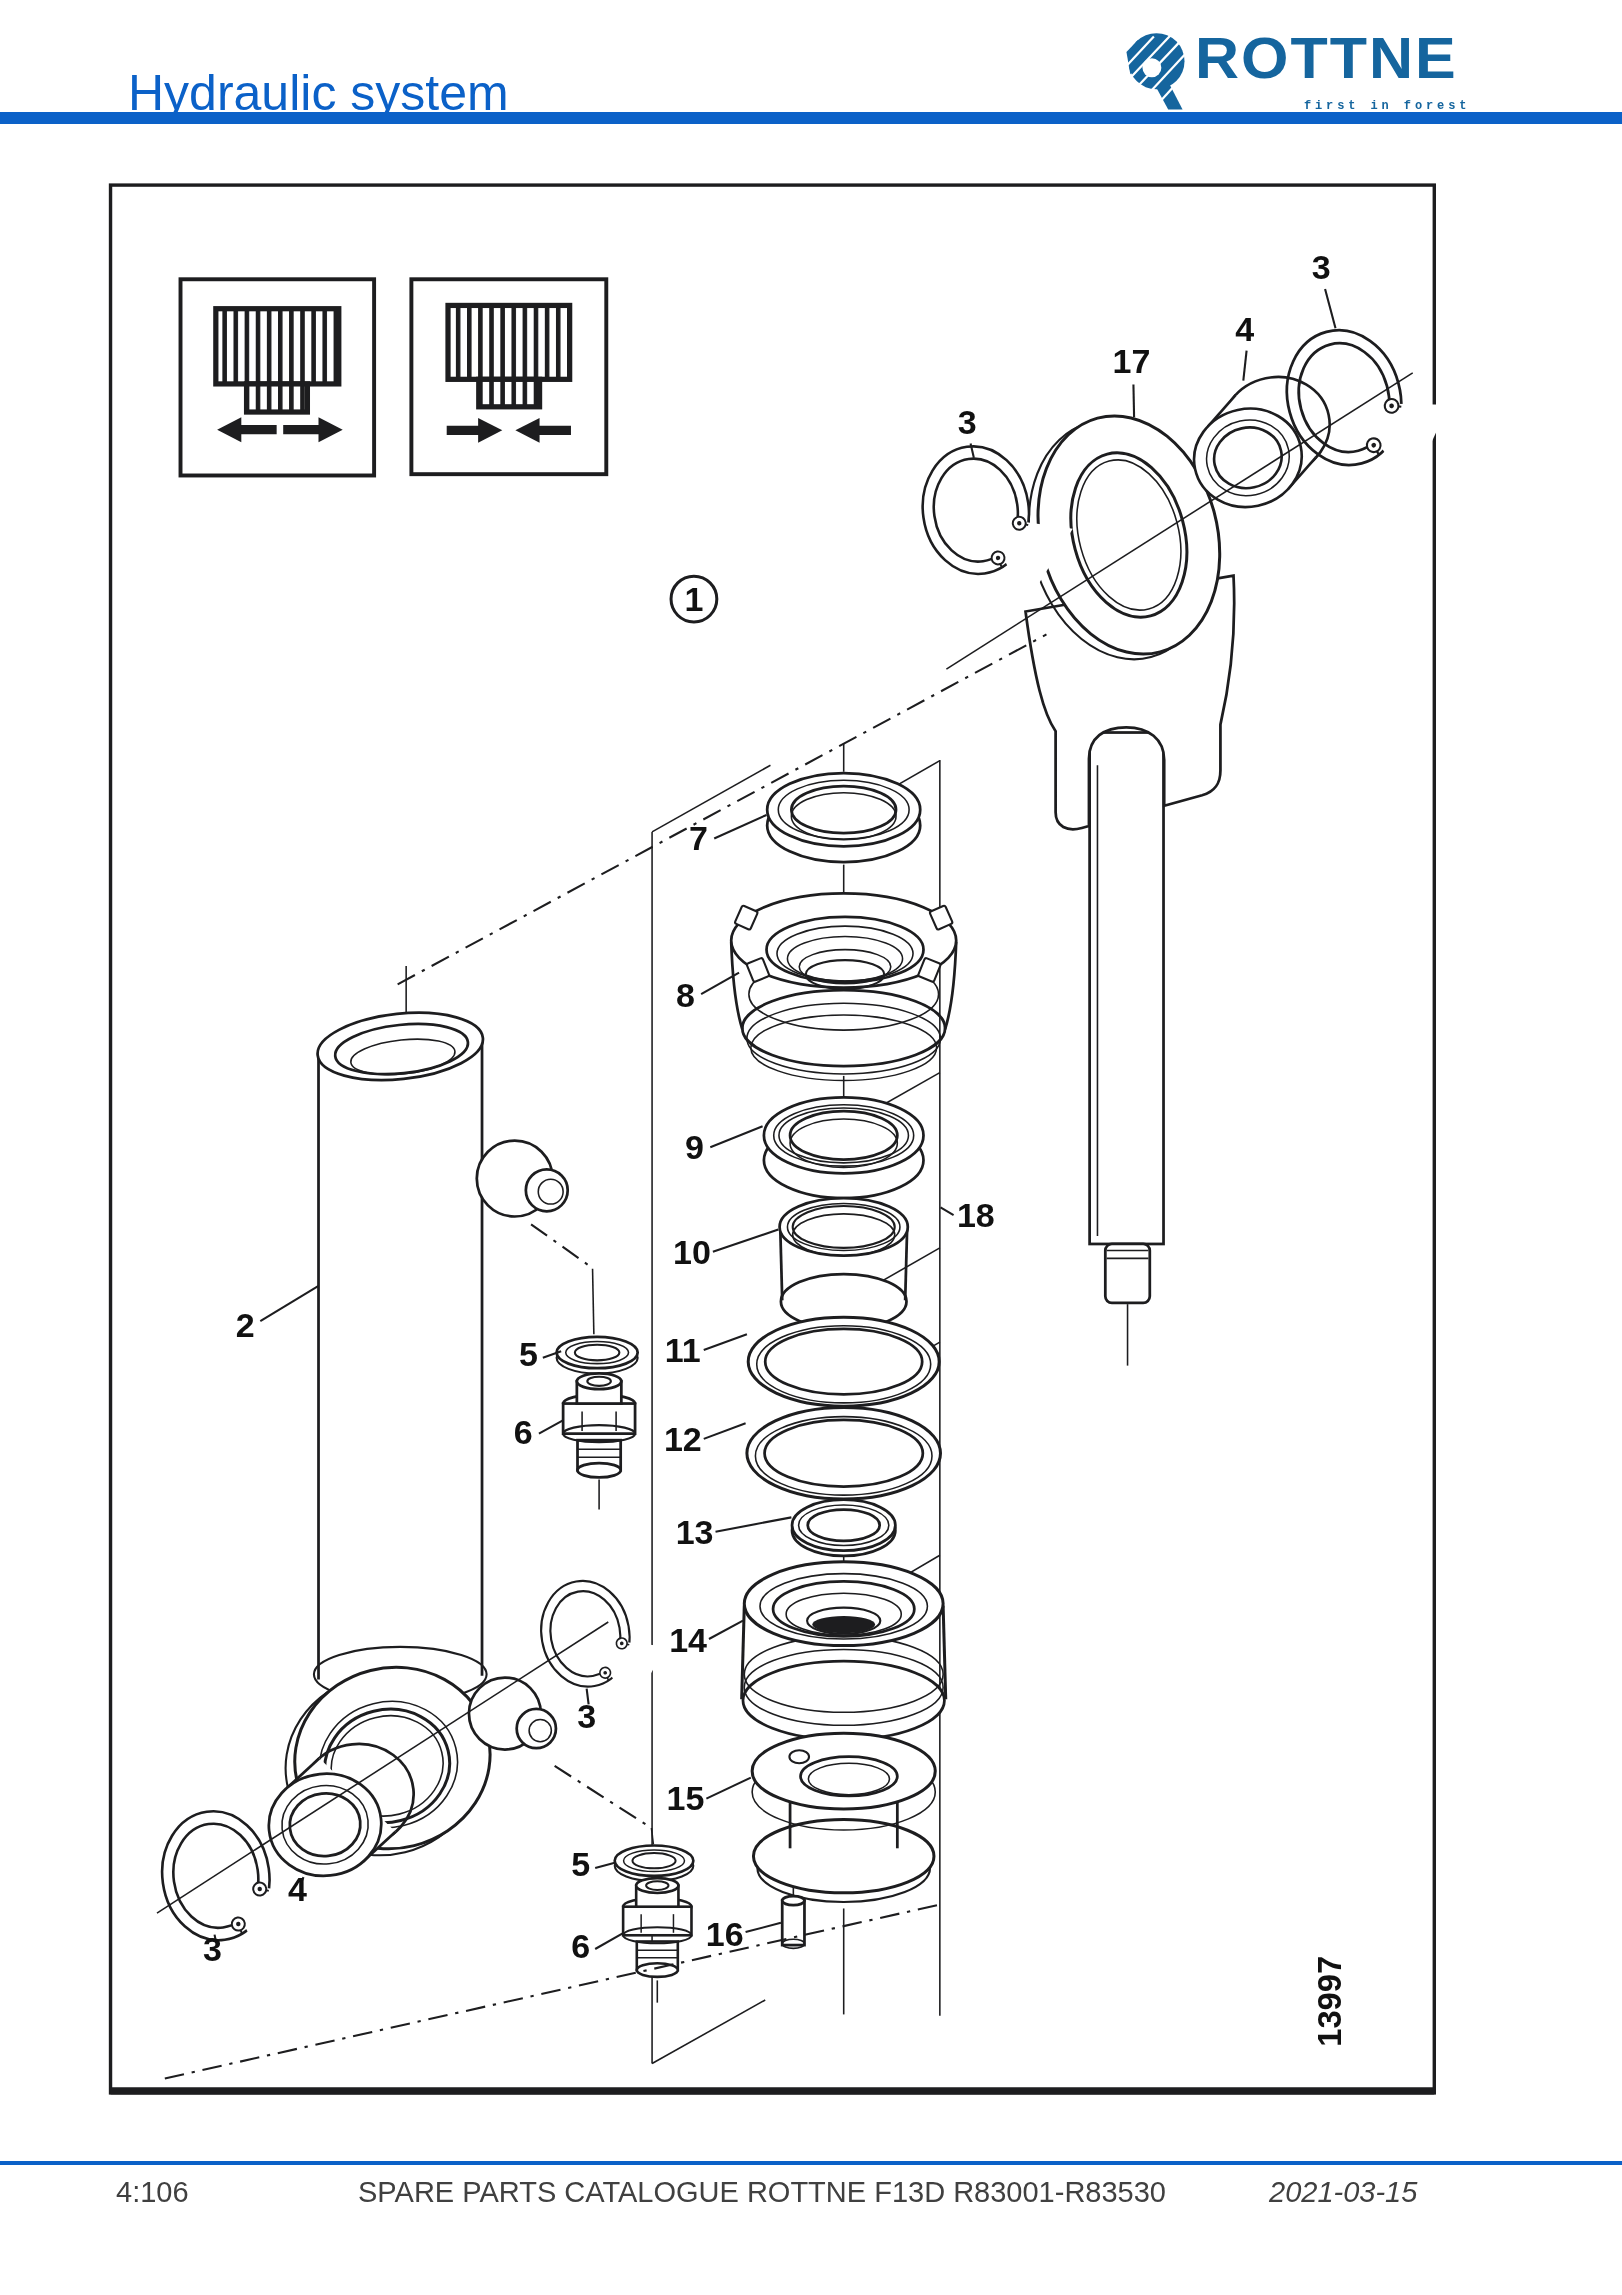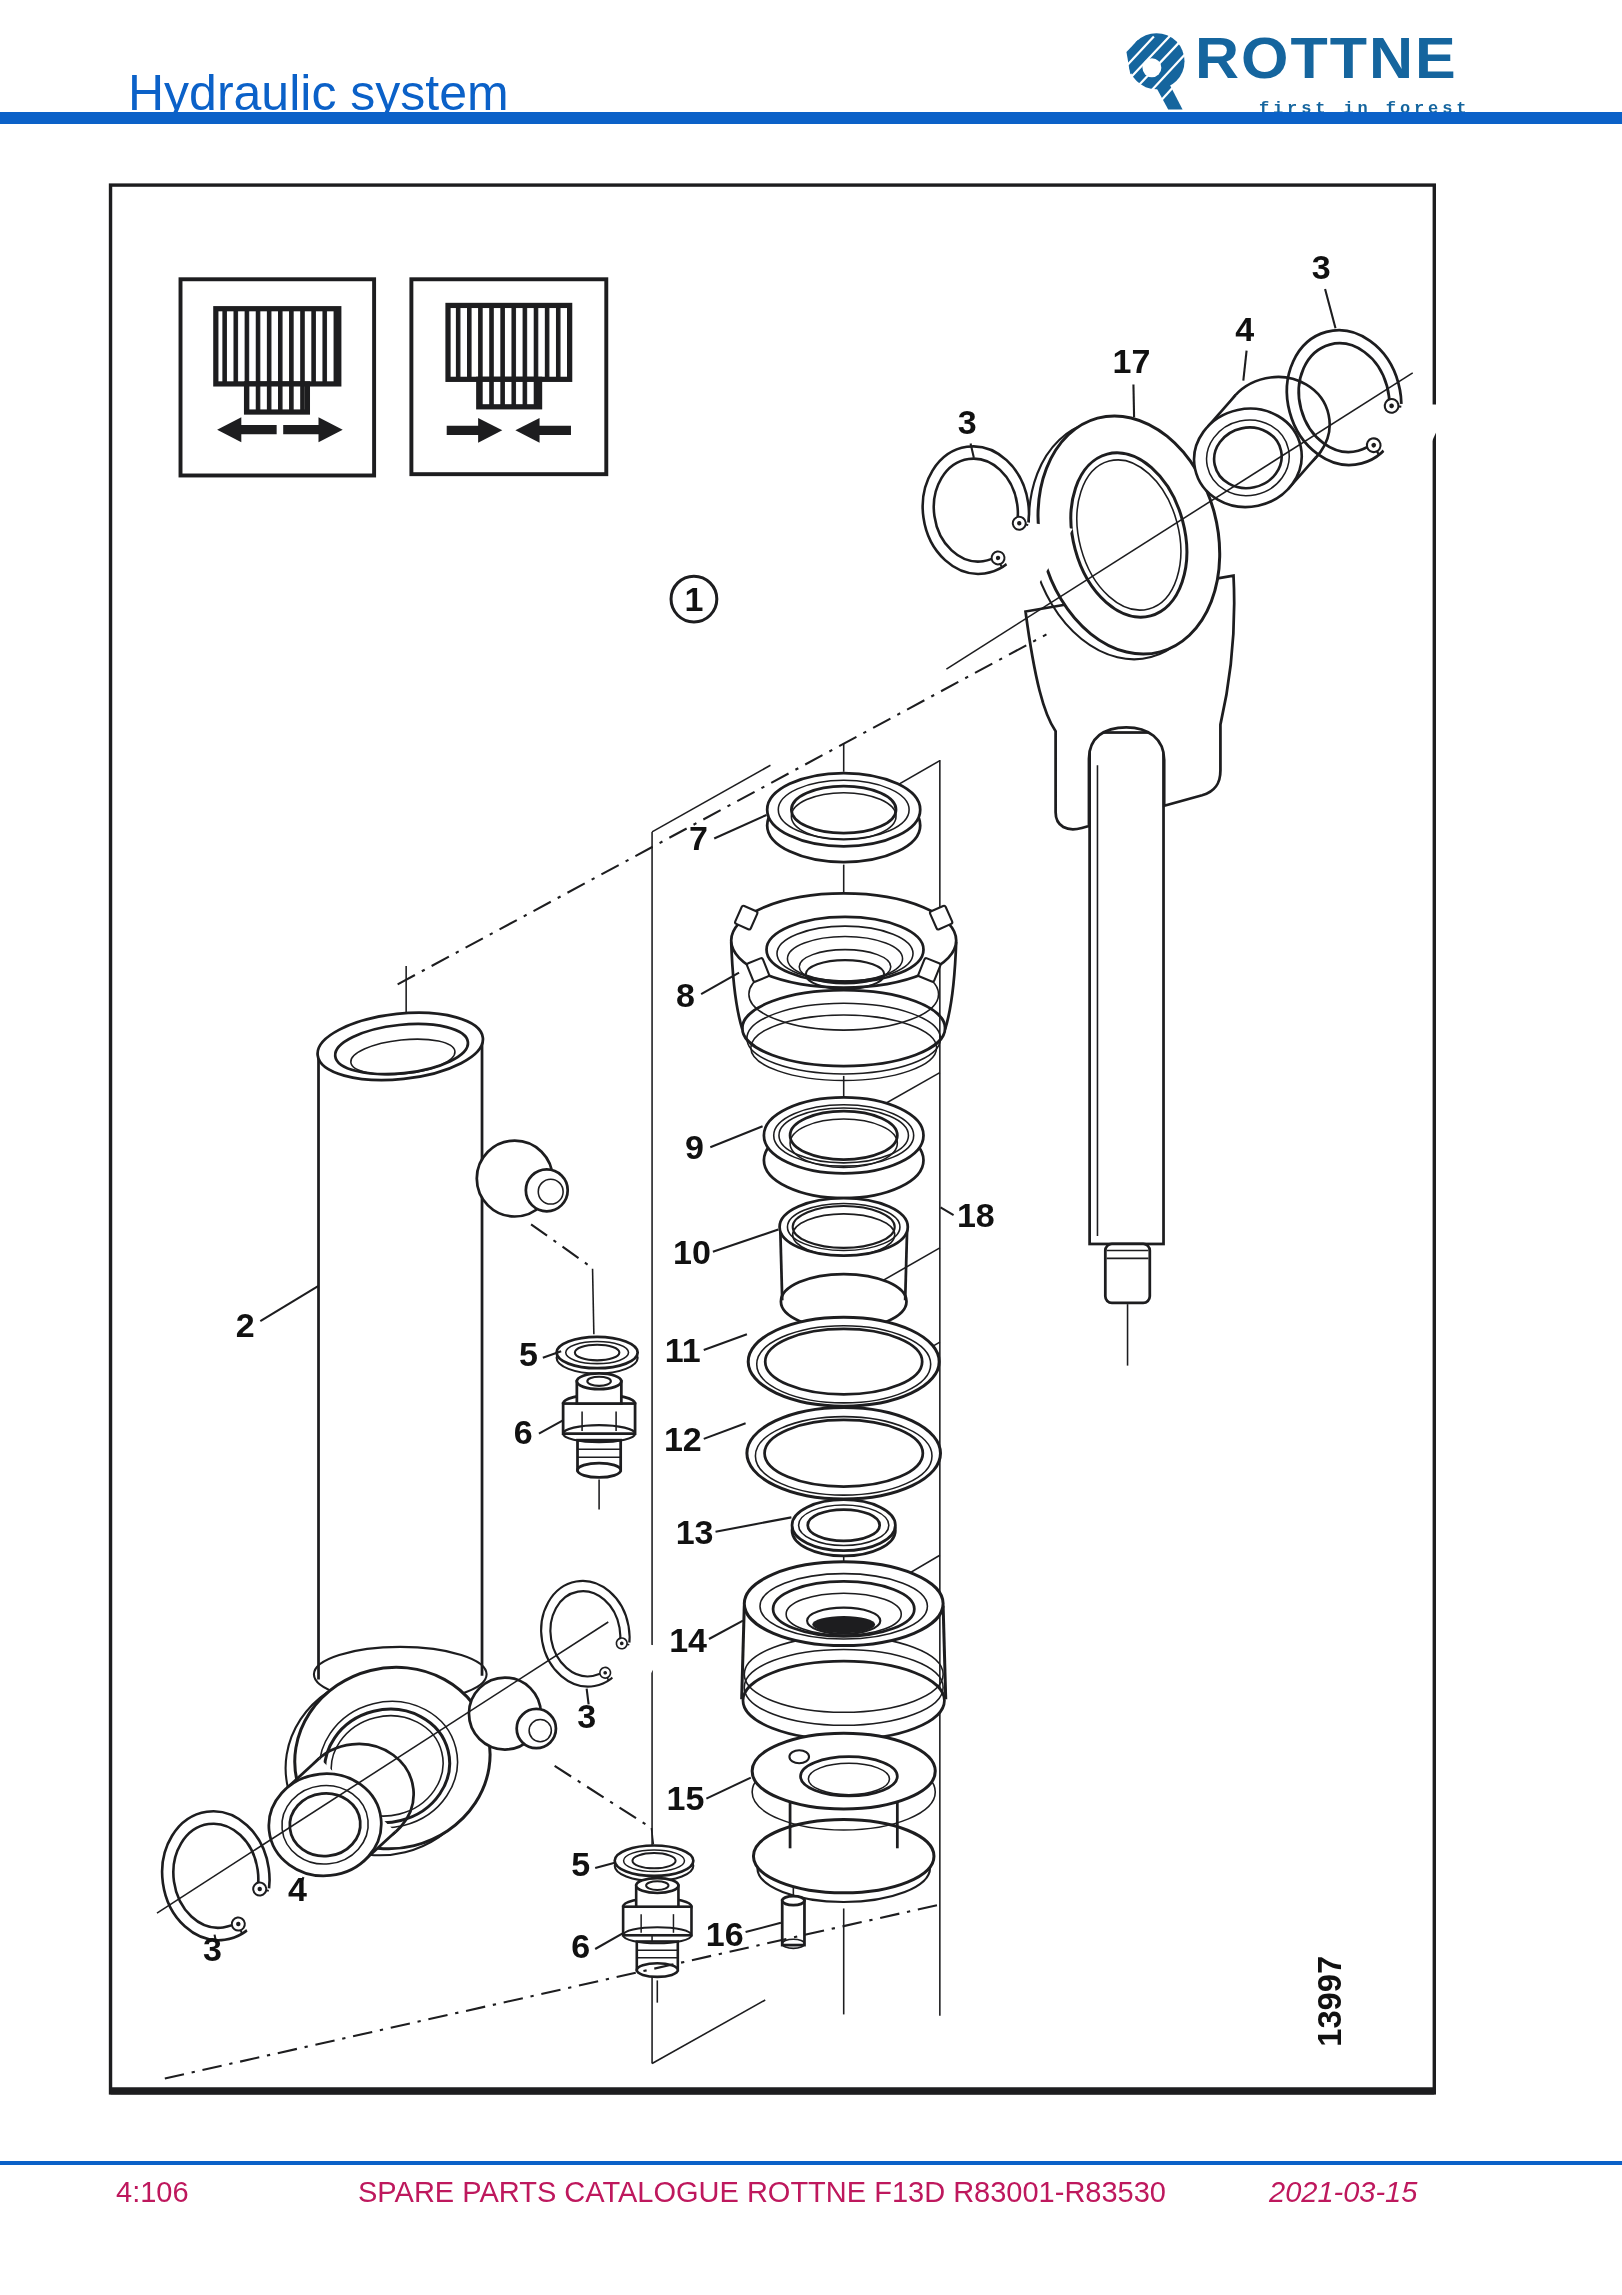--- a/index.html
+++ b/index.html
@@ -9,26 +9,26 @@
   .title{position:absolute;left:116px;top:56px;font-size:50px;line-height:1;
          color:var(--accent-blue,#0b61c8);font-weight:400;margin:12px;}
   .header-rule{position:absolute;left:0;top:112px;width:1622px;height:12.4px;
          background:var(--accent-blue,#0b61c8);}
   .logo{position:absolute;left:1116px;top:30px;width:357px;height:85px;}
   .logo-mark{position:absolute;left:0;top:1.3px;}
   .logo-brand{position:absolute;left:79px;top:-5.2px;font-size:61px;font-weight:700;
          letter-spacing:2px;color:var(--logo-blue,#15659e);transform:scaleY(.95);
          transform-origin:top left;white-space:nowrap;}
   .logo-tagline{position:absolute;right:2.6px;top:69px;font-family:"Liberation Mono",monospace;
-         font-weight:700;font-size:17px;letter-spacing:3.9px;color:var(--logo-blue,#15659e);
+         font-weight:700;font-size:12px;letter-spacing:3.9px;color:var(--logo-blue,#15659e);
          white-space:nowrap;}
   
   .footer-rule{position:absolute;left:0;top:2161px;width:1622px;height:3.9px;
          background:var(--accent-blue,#0b61c8);}
-  .footer-text{position:absolute;top:2176px;font-size:29px;color:#be185d;white-space:nowrap;}
+  .footer-text{position:absolute;top:2176px;font-size:29px;color:#404040;white-space:nowrap;}
   .pageno{left:116px;}
   .cat{left:358px;}
   .date{left:1269px;font-style:italic;}
   
   .figure{position:absolute;left:0;top:0;width:1622px;height:2295px;}
   .figure .ln{fill:none;stroke:var(--line-color,#1d1d1f);}
   .figure .fw{fill:#fff;stroke:var(--line-color,#1d1d1f);}
   .figure .bk{fill:var(--line-color,#1d1d1f);stroke:none;}
   .figure .s2{stroke-width:2.4px;}
   .figure .s3{stroke-width:3.2px;}

